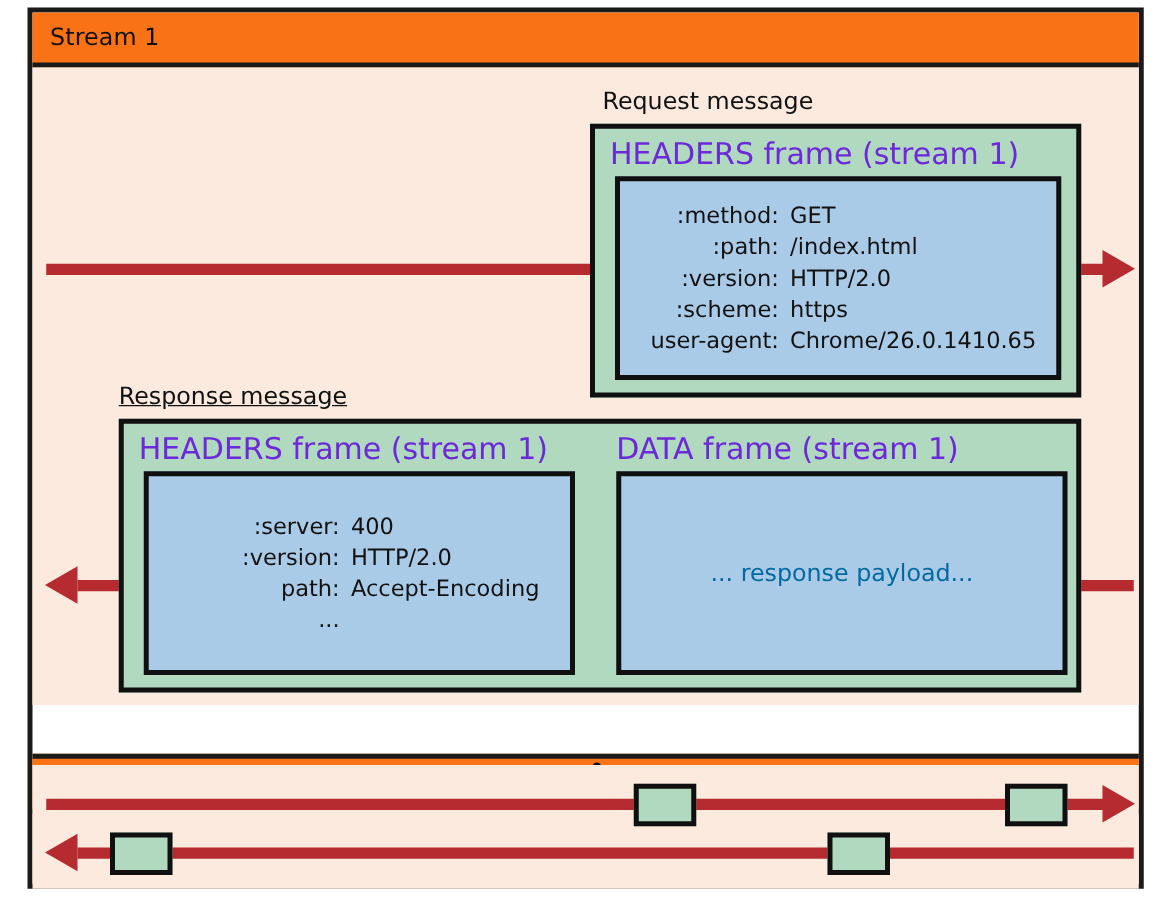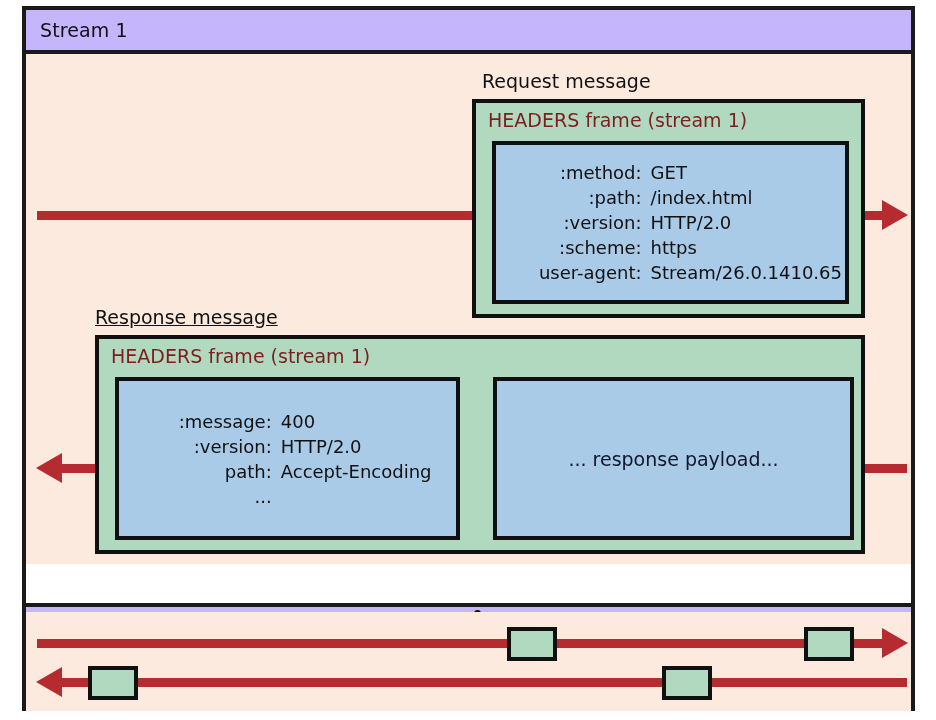--- a/index.html
+++ b/index.html
@@ -31,21 +31,21 @@
     border: 4px solid #1a1a1a;
     box-sizing: border-box;
     background: #ffffff;
   }
 
   
   .stream-label-band {
     position: absolute;
     left: 0;
     width: 100%;
-    background: #c4b5fd;
+    background: #f97316;
     box-sizing: border-box;
   }
   .stream-label-band.top { top: 0; height: 44px; border-bottom: 4px solid #1a1a1a; }
   .stream-label-band.mid { top: 552px; height: 48px; border-bottom: 4px solid #1a1a1a; border-top: 4px solid #1a1a1a; margin-top: 41px; }
 
   .stream-label {
     position: absolute;
     left: 14px;
     top: 50%;
     transform: translateY(-50%);
@@ -112,22 +112,22 @@
   .frame-green {
     position: absolute;
     background: #b0d9bf;
     border: 4px solid #101010;
     box-sizing: border-box;
   }
   .frame-title {
     position: absolute;
     left: 12px;
     top: 6px;
-    font-size: 19px;
-    color: #7f1d1d;
+    font-size: 24px;
+    color: #6d28d9;
     white-space: nowrap;
   }
 
   .frame-blue {
     position: absolute;
     background: #a9cbe8;
     border: 4px solid #101010;
     box-sizing: border-box;
   }
 
@@ -136,38 +136,38 @@
     position: absolute;
     left: 0;
     top: 50%;
     transform: translateY(-50%);
     width: 100%;
     border-collapse: collapse;
   }
   .kv td {
     font-size: 18px;
     color: #111111;
-    padding: 1px 3px;
+    padding: 1px 16px;
     line-height: 1.28;
     white-space: nowrap;
   }
   .kv td.k { text-align: right; padding-right: 9px; width: 48%; }
   .kv td.v { text-align: left;  padding-left: 0; }
   .kv tr.ellipsis td { text-align: center; }
   .kv tr.ellipsis td.k { text-align: right; padding-right: 9px; }
 
   .payload-text {
     position: absolute;
     left: 0;
     top: 50%;
     transform: translateY(-50%);
     width: 100%;
     text-align: center;
     font-size: 19px;
-    color: #0f172a;
+    color: #0369a1;
   }
 
   
   .chip {
     position: absolute;
     background: #b0d9bf;
     border: 4px solid #101010;
     box-sizing: border-box;
   }
 </style>
@@ -207,55 +207,56 @@
               <tr>
                 <td class="k">:version:</td>
                 <td class="v">HTTP/2.0</td>
               </tr>
               <tr>
                 <td class="k">:scheme:</td>
                 <td class="v">https</td>
               </tr>
               <tr>
                 <td class="k">user-agent:</td>
-                <td class="v">Stream/26.0.1410.65</td>
+                <td class="v">Chrome/26.0.1410.65</td>
               </tr>
             </tbody>
           </table>
         </div>
       </div>
 
       <div class="msg-label" style="left:69px; top:252px;text-decoration:underline;">Response message</div>
 
       <div class="frame-green" style="left:69px; top:281px; width:770px; height:219px;">
 
         <div class="frame-title" style="left:12px; top:6px;">HEADERS frame (stream 1)</div>
         <div class="frame-blue" style="left:16px; top:38px; width:345px; height:163px;">
           <table class="kv">
             <tbody>
               <tr>
-                <td class="k">:message:</td>
+                <td class="k">:server:</td>
                 <td class="v">400</td>
               </tr>
               <tr>
                 <td class="k">:version:</td>
                 <td class="v">HTTP/2.0</td>
               </tr>
               <tr>
                 <td class="k">path:</td>
                 <td class="v">Accept-Encoding</td>
               </tr>
               <tr class="ellipsis">
                 <td class="k">...</td>
                 <td class="v"></td>
               </tr>
             </tbody>
           </table>
         </div>
 
+        <div class="frame-title" style="left:394px; top:6px;">DATA frame (stream 1)</div>
         <div class="frame-blue" style="left:394px; top:38px; width:361px; height:163px;">
           <div class="payload-text">... response payload...</div>
         </div>
       </div>
 
     </div>
 
     <div class="stream-label-band mid">
       <div class="stream-label">Stream N</div>
       <div class="vdots">

